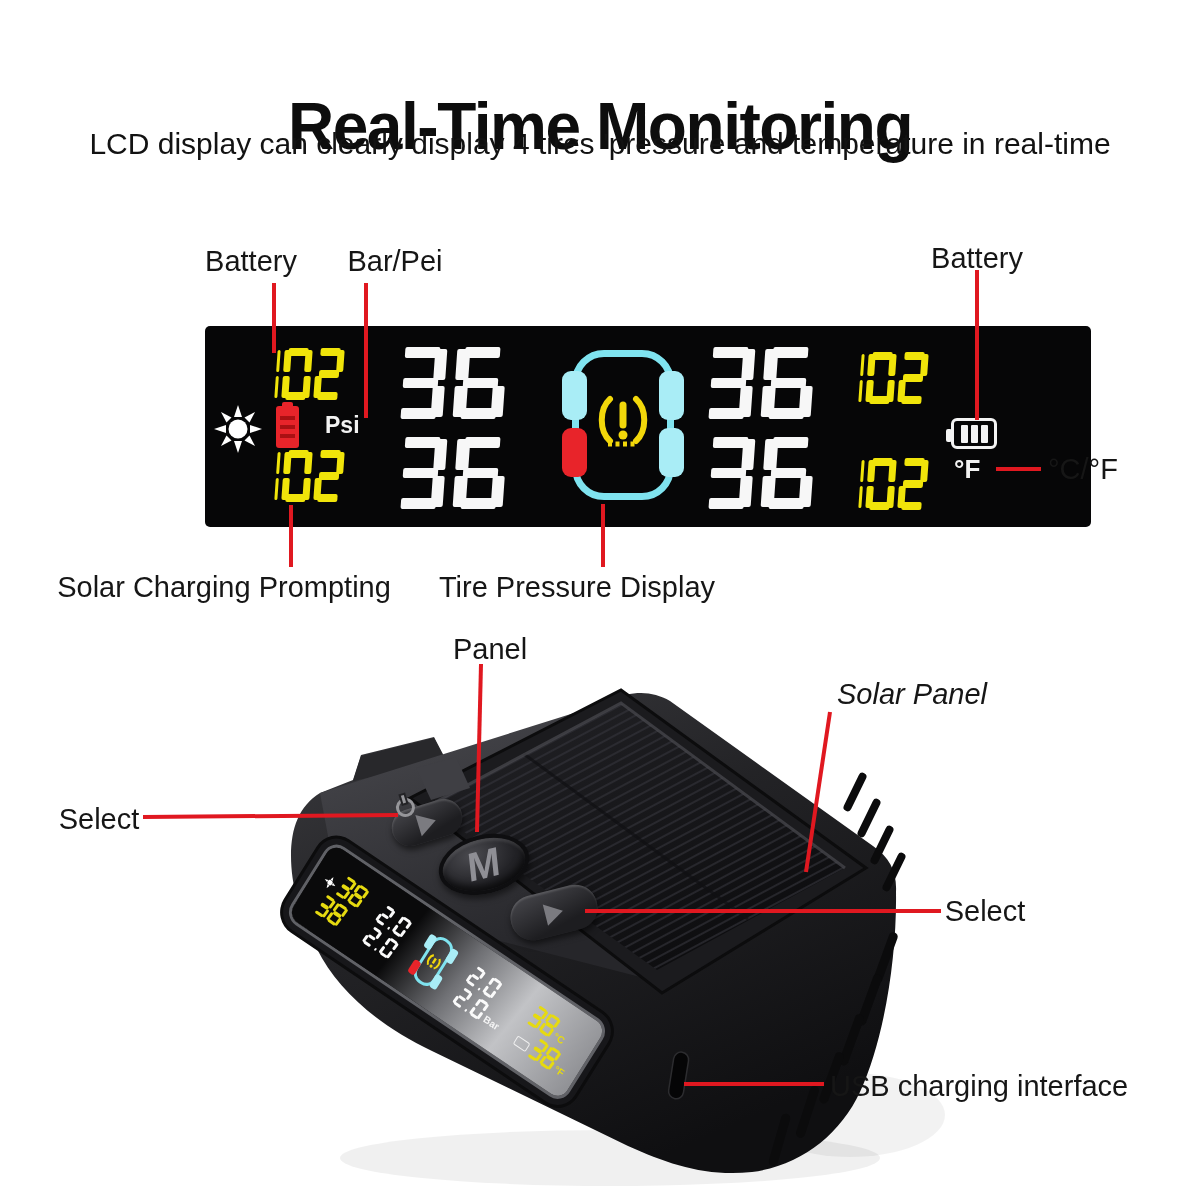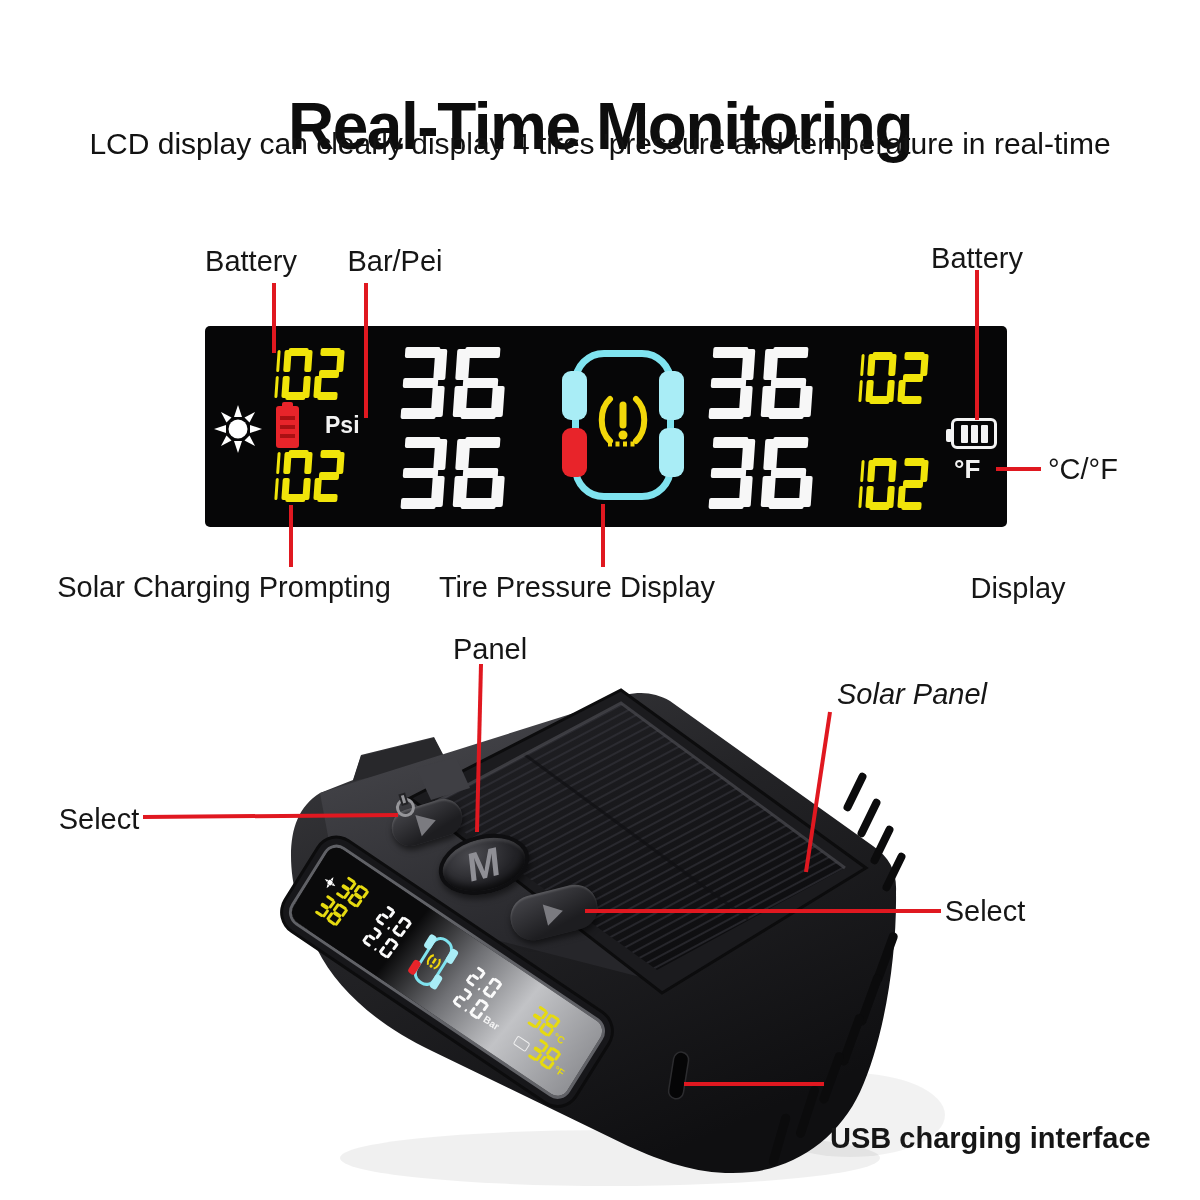--- a/index.html
+++ b/index.html
@@ -26,21 +26,21 @@
 
   
   .lbl{
     position:absolute;font-size:29px;color:#161616;text-align:center;
     white-space:nowrap;line-height:32px;
   }
   .lbl.two-line span{display:block;}
 
   
   .lcd{
-    position:absolute;left:205px;top:326px;width:802px;height:201px;
+    position:absolute;left:205px;top:326px;width:886px;height:201px;
     background:#060607;border-radius:5px;
   }
   .lcd > .abs{position:absolute;}
 
   
   .lcd-num{display:inline-flex;align-items:flex-end;}
   .lcd-num .sd{position:relative;width:var(--dw);height:var(--dh);transform:skewX(-4deg);flex:none;margin-right:var(--dg,4px);}
   .lcd-num .sd:last-child{margin-right:0;}
   .lcd-num .sd.n1{width:calc(var(--dw)*0.42);}
   .lcd-num .sd.dot{width:calc(var(--dw)*0.34);}
@@ -624,19 +624,18 @@
   </g>
 </svg>
 
 <div class="lbl z5" style="left:171px;top:245px;width:160px;">Battery</div>
 <div class="lbl z5" style="left:315px;top:245px;width:160px;">Bar/Pei</div>
 <div class="lbl z5" style="left:897px;top:242px;width:160px;">Battery</div>
 <div class="lbl z5" style="left:1048px;top:453px;text-align:left;">°C/°F</div>
 <div class="lbl z5" style="left:24px;top:571px;width:400px;">Solar Charging Prompting</div>
 <div class="lbl z5" style="left:427px;top:571px;width:300px;">Tire Pressure Display</div>
 <div class="lbl two-line z5" style="left:868px;top:572px;width:300px;">
-  <span>Display</span>
 </div>
 <div class="lbl z5" style="left:410px;top:633px;width:160px;">Panel</div>
 <div class="lbl z5" style="left:812px;top:678px;width:200px;font-style:italic;">Solar Panel</div>
 <div class="lbl z5" style="left:19px;top:803px;width:160px;">Select</div>
 <div class="lbl z5" style="left:905px;top:895px;width:160px;">Select</div>
-<div class="lbl z5" style="left:830px;top:1122px;width:280px;font-weight:bold;">USB charging interface</div>
+<div class="lbl z5" style="left:830px;top:1070px;width:280px;">USB charging interface</div>
 
 </body></html>

